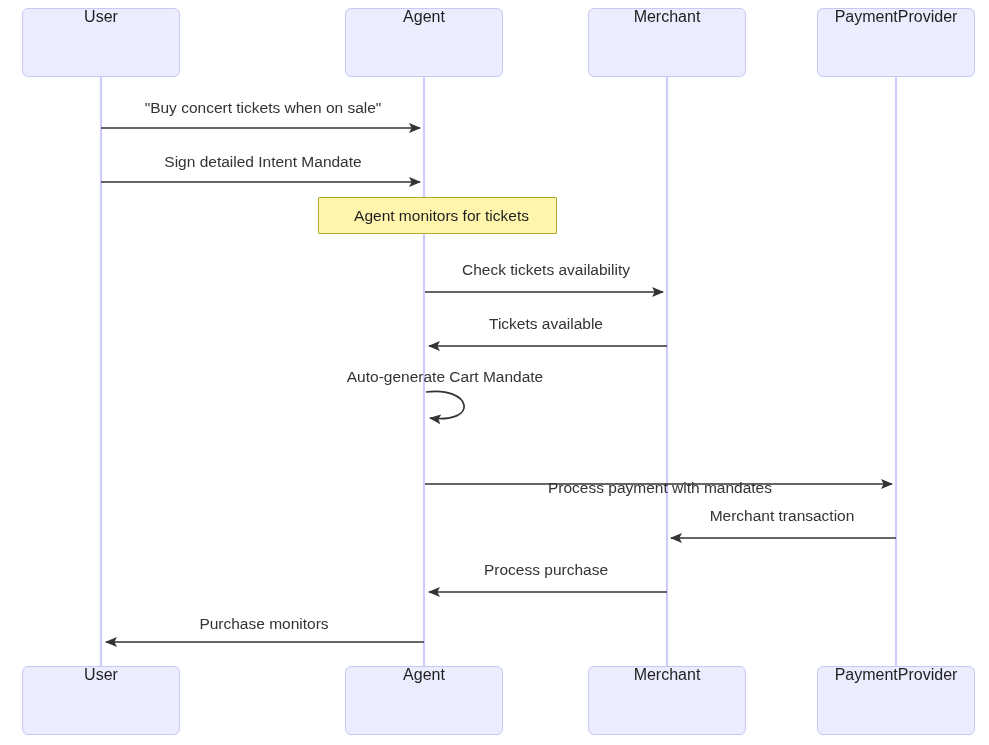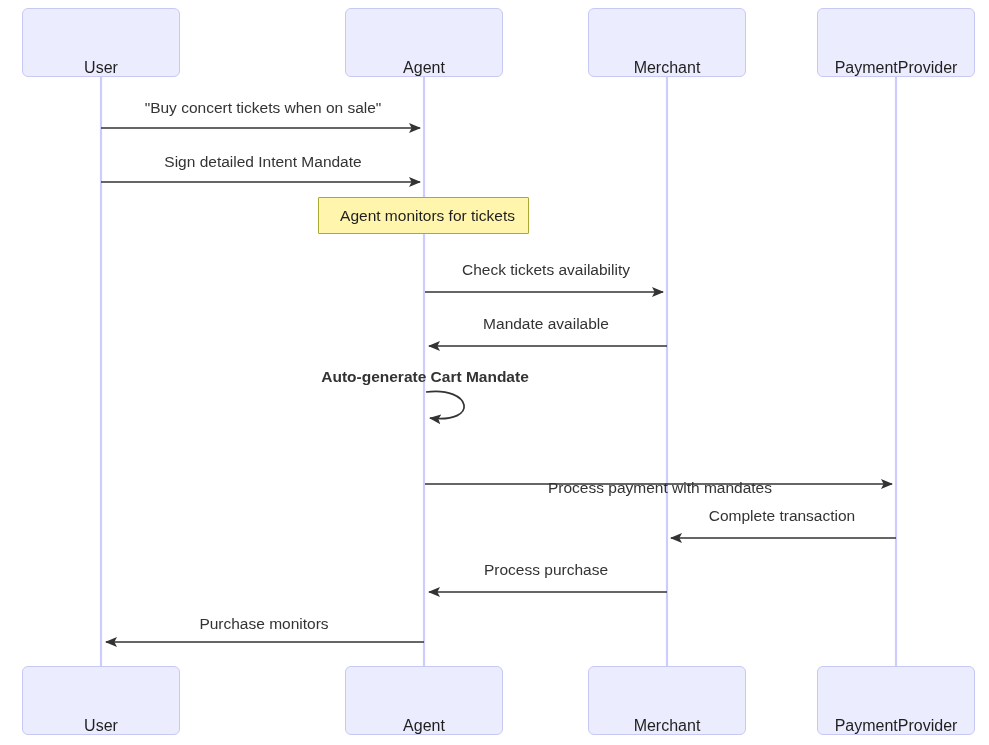--- a/index.html
+++ b/index.html
@@ -22,21 +22,21 @@
     left: 0;
     top: 0;
   }
   .actor-box {
     position: absolute;
     box-sizing: border-box;
     background: #ECECFF;
     border: 1.4px solid #C8C8F5;
     border-radius: 6px;
     display: flex;
-    align-items: flex-end;
+    align-items: flex-start;
     justify-content: center;
   }
   .actor-label {
     font-family: "Liberation Sans", sans-serif;
     font-size: 16px;
     color: #1f1f1f;
     line-height: 1;
     white-space: nowrap;
   }
   .note-box {
@@ -119,27 +119,27 @@
   <div class="actor-box" style="left:345px; top:666px; width:158px; height:69px;">
     <span class="actor-label">Agent</span>
   </div>
   <div class="actor-box" style="left:588px; top:666px; width:158px; height:69px;">
     <span class="actor-label">Merchant</span>
   </div>
   <div class="actor-box" style="left:817px; top:666px; width:158px; height:69px;">
     <span class="actor-label">PaymentProvider</span>
   </div>
 
-  <div class="note-box" style="left:318px; top:197px; width:211px; height:37px;padding-left:8px;">
+  <div class="note-box" style="left:318px; top:197px; width:239px; height:37px;padding-left:8px;">
     <span class="note-label">Agent monitors for tickets</span>
   </div>
 
   <div class="msg-label" style="left:263px; top:100px;">"Buy concert tickets when on sale"</div>
   <div class="msg-label" style="left:263px; top:154px;">Sign detailed Intent Mandate</div>
   <div class="msg-label" style="left:546px; top:262px;">Check tickets availability</div>
-  <div class="msg-label" style="left:546px; top:316px;">Mandate available</div>
-  <div class="msg-label" style="left:425px; top:369px;font-weight:bold;">Auto-generate Cart Mandate</div>
+  <div class="msg-label" style="left:546px; top:316px;">Tickets available</div>
+  <div class="msg-label" style="left:445px; top:369px;">Auto-generate Cart Mandate</div>
   <div class="msg-label" style="left:660px; top:480px;">Process payment with mandates</div>
-  <div class="msg-label" style="left:782px; top:508px;">Complete transaction</div>
+  <div class="msg-label" style="left:782px; top:508px;">Merchant transaction</div>
   <div class="msg-label" style="left:546px; top:562px;">Process purchase</div>
   <div class="msg-label" style="left:264px; top:616px;">Purchase monitors</div>
 
 </div>
 
 </body></html>

